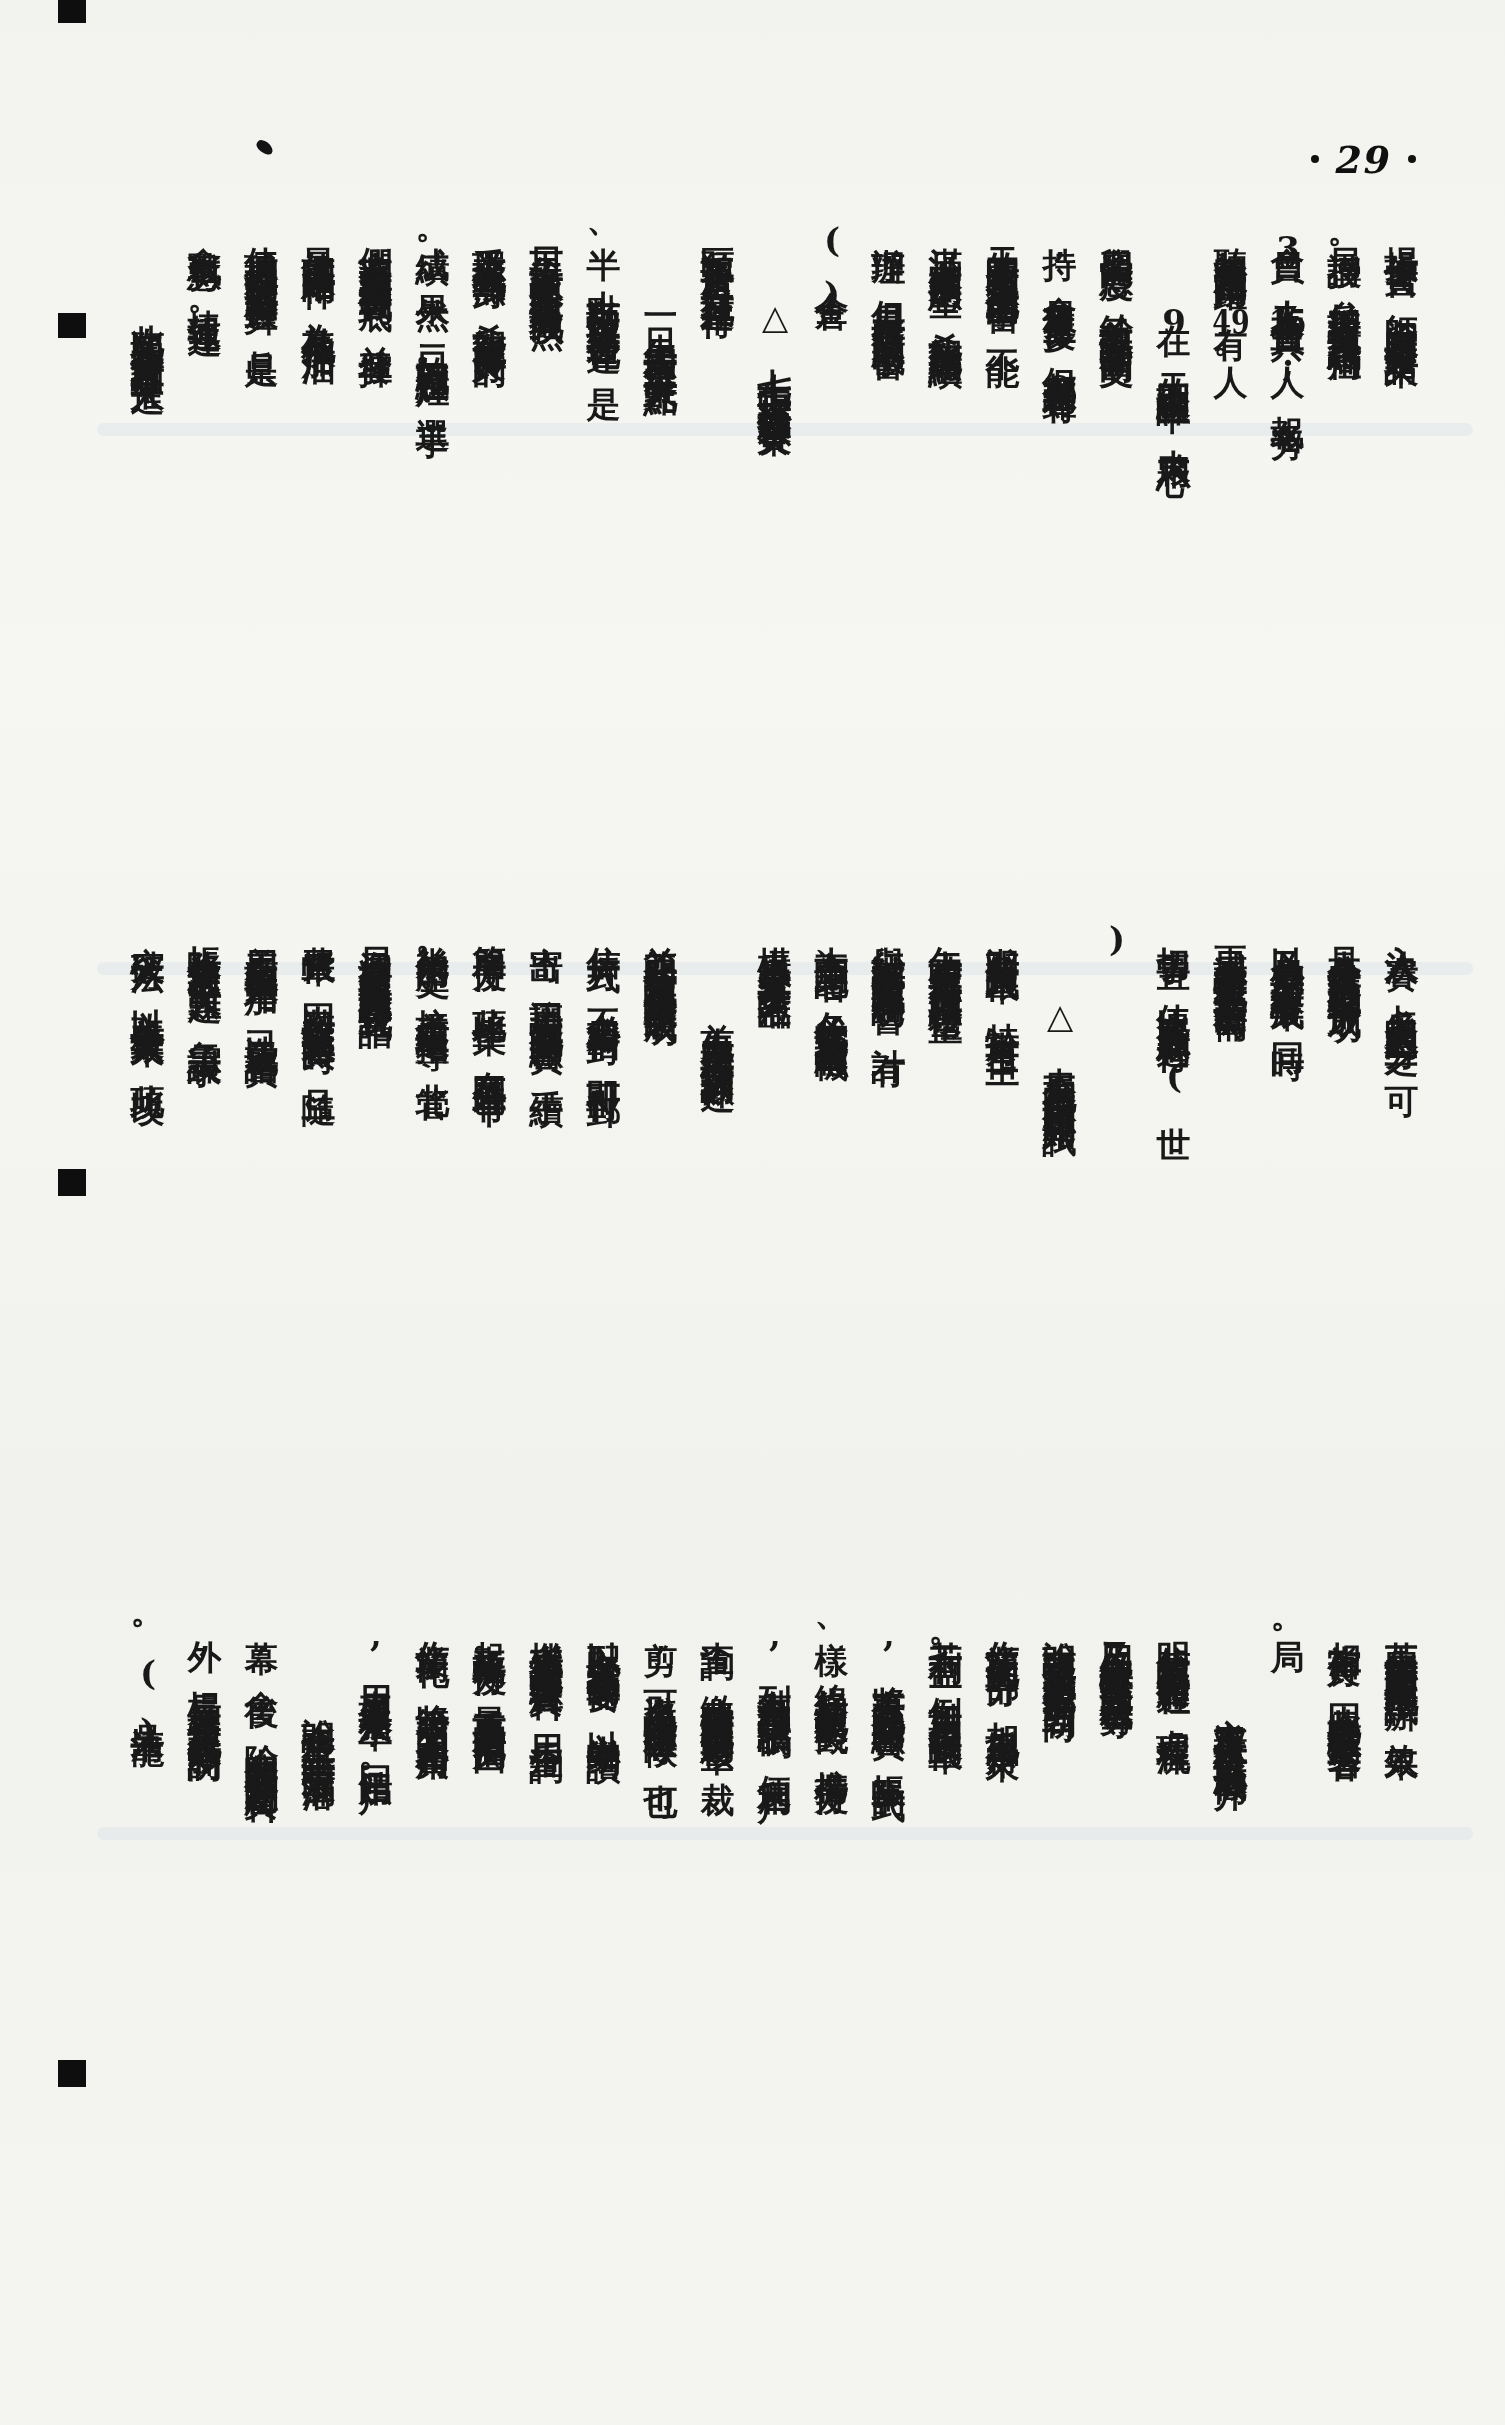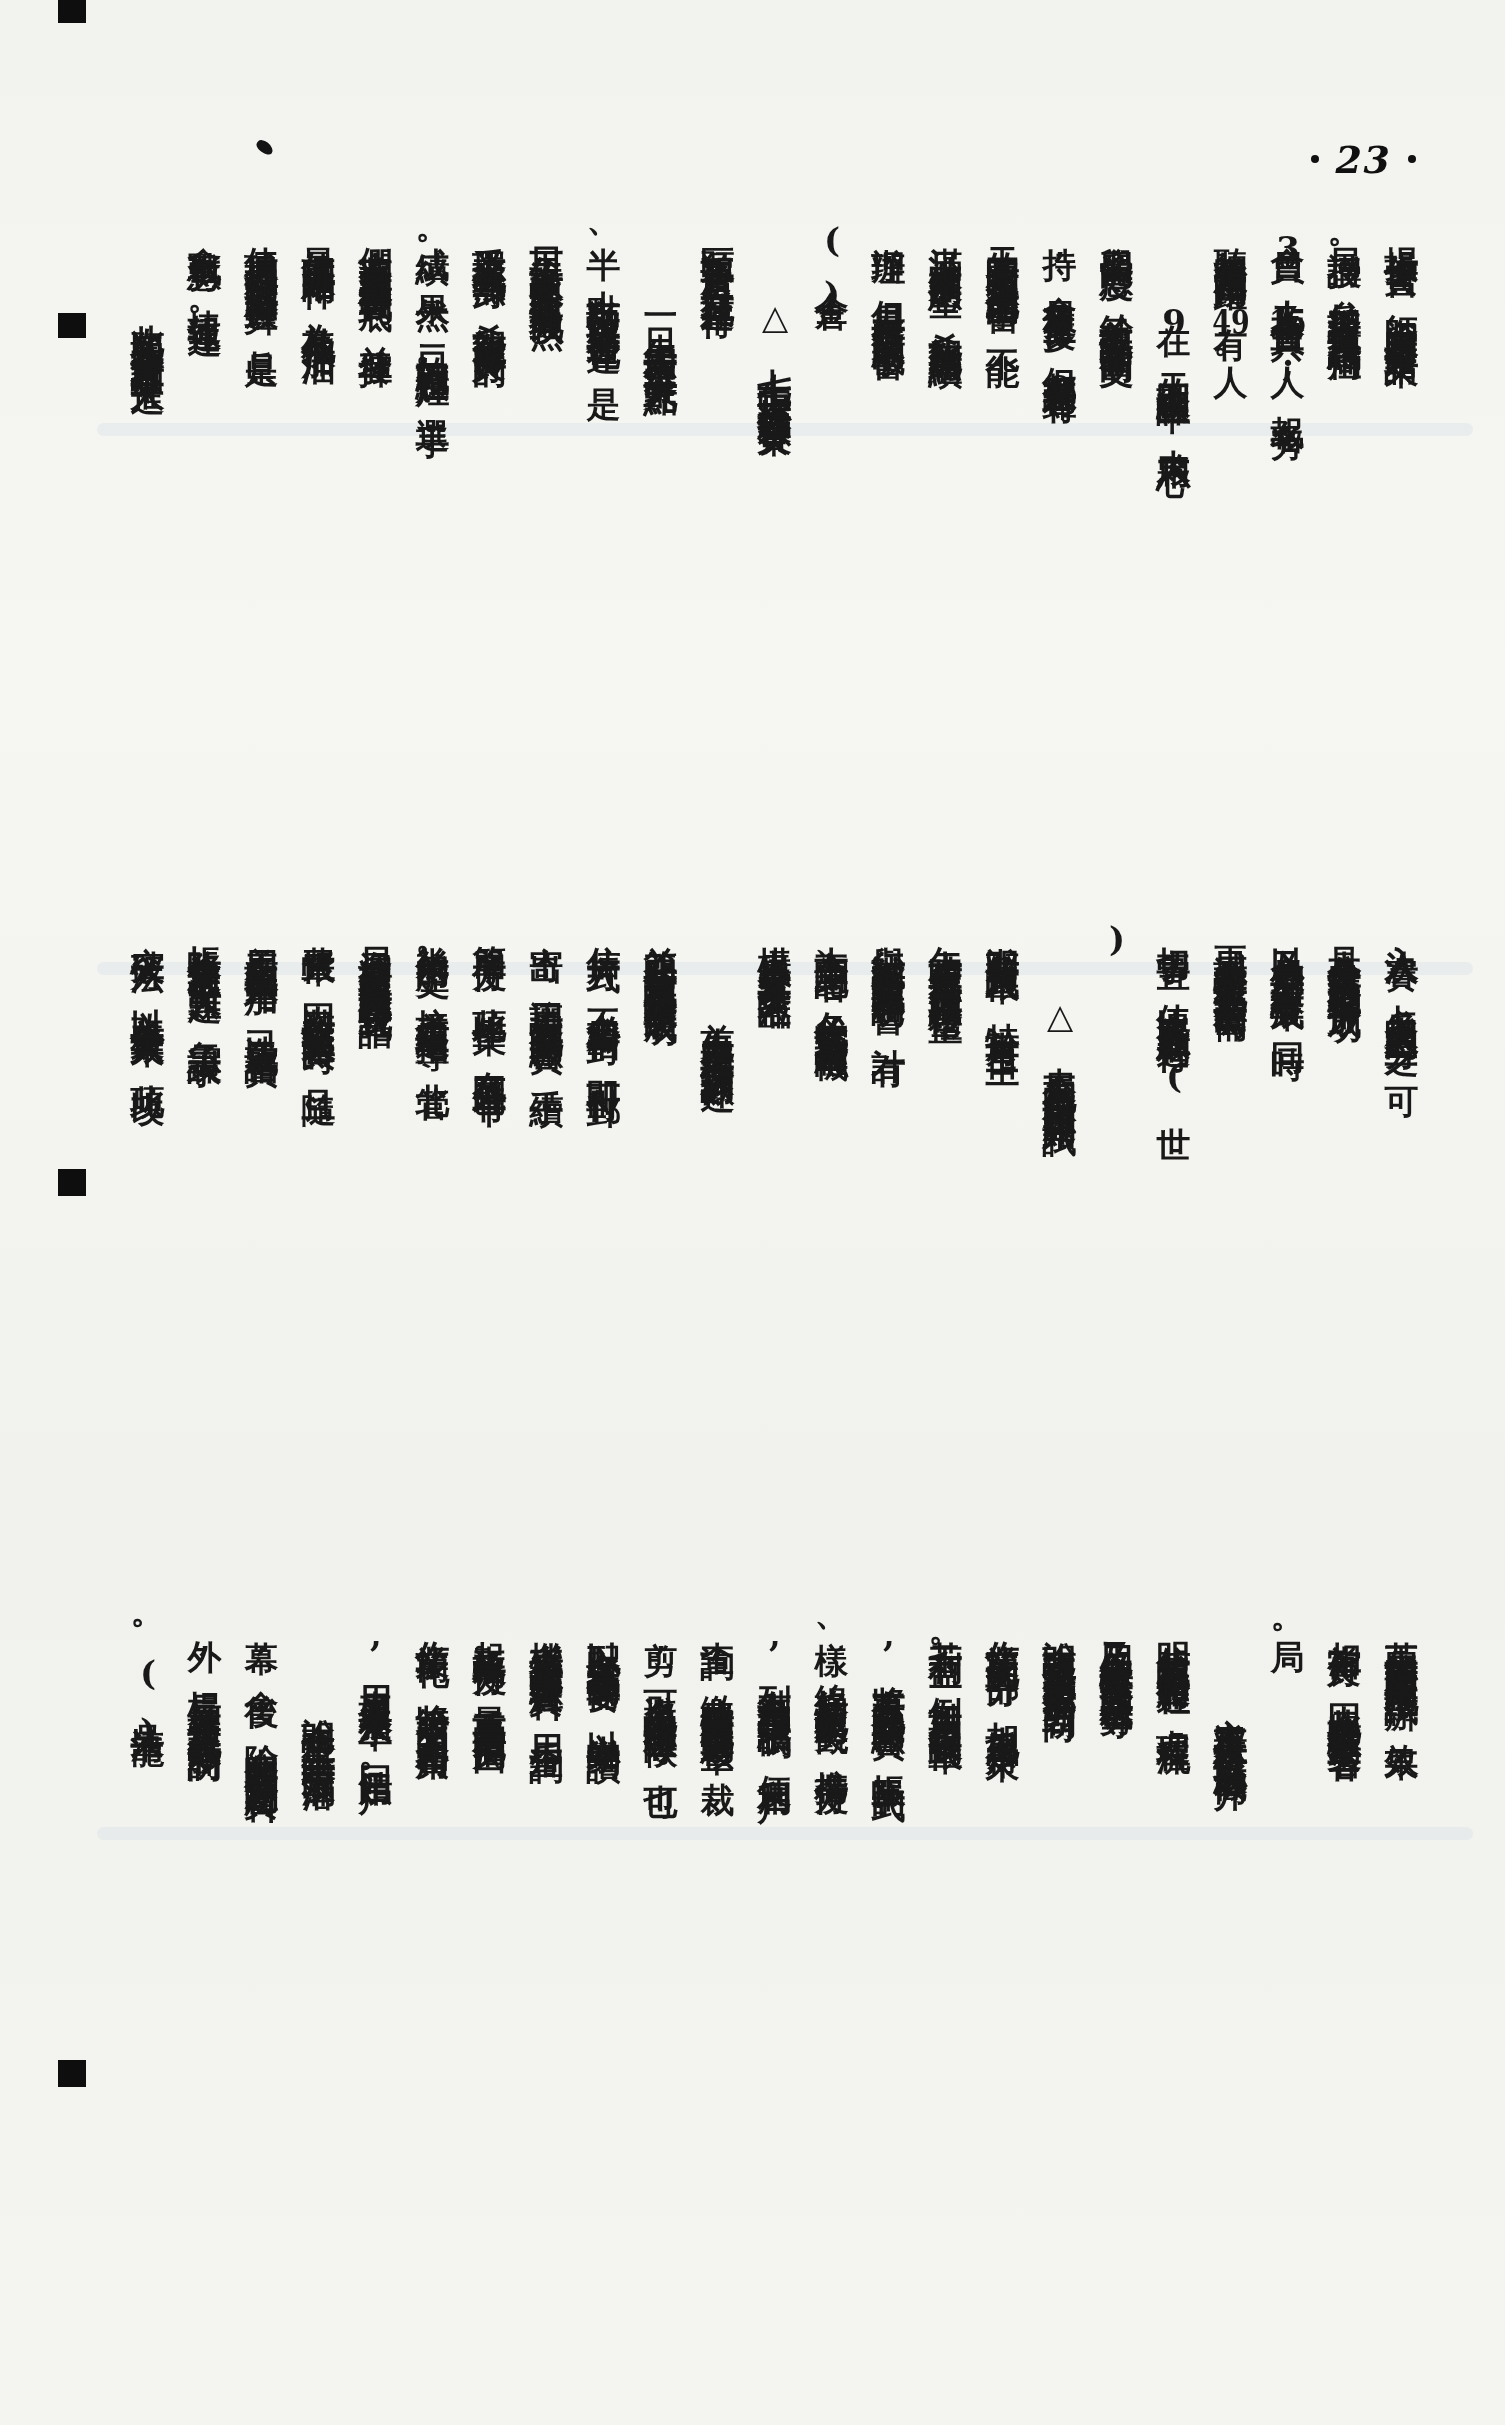--- a/index.html
+++ b/index.html
@@ -54,21 +54,21 @@
 
   <div class="regmark" style="top:0;      height:23px;"></div>
   <div class="regmark" style="top:313px;  height:25px;"></div>
   <div class="regmark" style="top:1169px; height:27px;"></div>
   <div class="regmark" style="top:2060px; height:27px;"></div>
 
   <div class="ink-smudge"></div>
 
   <div class="page-num">
     <span class="dot"></span>
-    <span class="num">23</span>
+    <span class="num">29</span>
     <span class="dot"></span>
   </div>
 
   <section class="band band-top">
       <div class="col">場操作實習;師資由宏碁公司聘請來</div>
       <div class="col">局講授。參加講習人員原預計馬祖局</div>
       <div class="col">會員3人及本會會員共<span class="tcy">15</span>人;報名旁</div>
       <div class="col">聽的會員相當踴躍,有<span class="tcy">49</span>人。</div>
       <div class="col">　　在9天的訓練課程中,大夥用心</div>
       <div class="col">學習的態度,給予教課老師相當的支</div>

